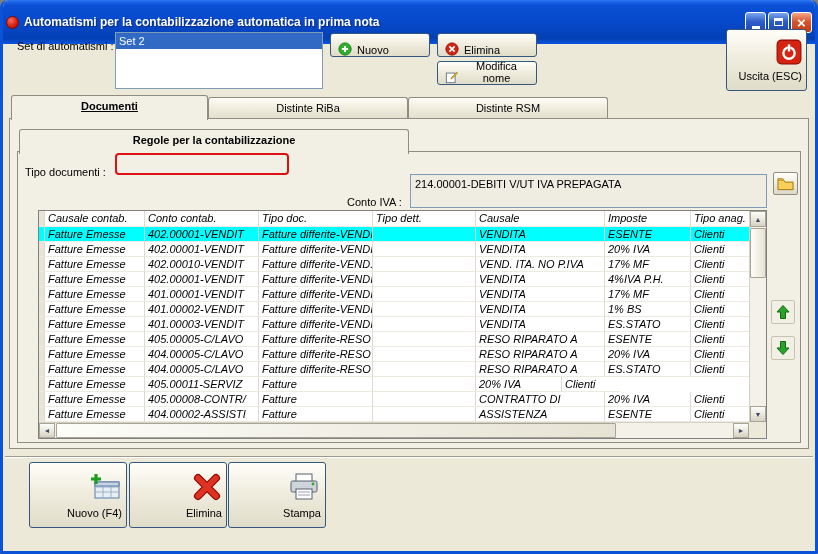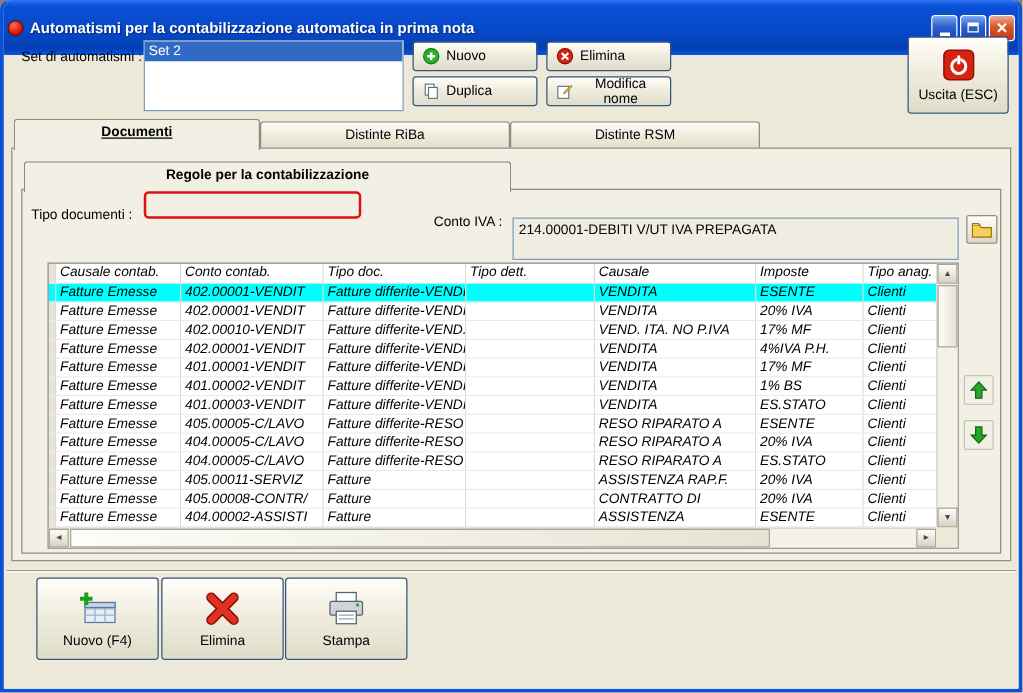--- a/index.html
+++ b/index.html
@@ -31,21 +31,21 @@
     display:flex; align-items:center; justify-content:center; cursor:pointer; }
   .tb-btn.blue { background:linear-gradient(180deg,#7ba6f0,#2d5ec9 45%,#1b46b4); }
   .tb-btn.red  { background:linear-gradient(180deg,#f5a88c,#d6552a 45%,#c13d14); }
   .g-min { width:8px; height:3px; background:#fff; margin-top:10px; }
   .g-max { width:9px; height:8px; border:1px solid #fff; border-top:3px solid #fff; }
   .g-close { color:#fff; font-size:15px; font-weight:bold; line-height:1; }
 
   
   .lbl { position:absolute; color:#000; white-space:nowrap; }
   .btn {
-    position:absolute; display:flex; align-items:center; gap:5px; padding:0 7px;
+    position:absolute; display:flex; align-items:flex-end; gap:5px; padding:0 7px;
     background:linear-gradient(180deg,#fffef8,#f0eddf 45%,#e0dcc9);
     border:1px solid #35567d; border-radius:3px;
     font-family:"Liberation Sans",sans-serif; font-size:11px; cursor:pointer;
   }
   .btn svg { flex:none; }
   .btn-col { flex-direction:column; justify-content:center; gap:5px; padding:4px; text-align:center; }
 
   .listbox { position:absolute; background:#fff; border:1px solid #7f9db9; overflow:hidden; }
   .lb-item { height:16px; line-height:16px; padding:0 3px; white-space:nowrap; cursor:default; }
   .lb-item.selected { background:#316ac5; color:#fff; }
@@ -148,27 +148,20 @@
       </svg>
     <span>Nuovo</span>
   </button>
   <button class="btn" style="left:434px;top:33px;width:100px;height:24px">
     <svg width="14" height="14" viewBox="0 0 16 16">
         <circle cx="8" cy="8" r="7" fill="#d42311" stroke="#8c0b00"></circle>
         <path d="M5 5l6 6M11 5l-6 6" stroke="#fff" stroke-width="2"></path>
       </svg>
     <span>Elimina</span>
   </button>
-  <button class="btn" style="left:327px;top:61px;width:100px;height:24px">
-    <svg width="14" height="14" viewBox="0 0 16 16">
-        <rect x="2.5" y="1.5" width="8" height="10" fill="#fff" stroke="#5a6b84"></rect>
-        <rect x="5.5" y="4.5" width="8" height="10" fill="#fff" stroke="#5a6b84"></rect>
-      </svg>
-    <span>Duplica</span>
-  </button>
   <button class="btn" style="left:434px;top:61px;width:100px;height:24px">
     <svg width="14" height="14" viewBox="0 0 16 16">
         <rect x="1.5" y="3.5" width="10" height="11" fill="#fff" stroke="#5a6b84"></rect>
         <path d="M14.5 3.5l-6 6-1.8.8.8-1.8 6-6z" fill="#f4c431" stroke="#9a7408" stroke-width="0.8"></path>
       </svg>
     <span>Modifica nome</span>
   </button>
 
   <button class="btn btn-col" style="left:723px;top:29px;width:81px;height:62px">
     <svg width="26" height="26" viewBox="0 0 24 24">
@@ -185,21 +178,21 @@
   <div class="tab" style="left:405px;top:97px;width:200px">Distinte RSM</div>
   <div class="panel" style="left:6px;top:118px;width:800px;height:331px"></div>
 
   <div class="tab active" style="left:16px;top:129px;width:390px;z-index:3">Regole per la contabilizzazione</div>
   <div class="tab" style="left:406px;top:131px;width:382px;font-size:10px">Contabilizzazione degli incassi sulla vendita al banco</div>
   <div class="panel inner" style="left:14px;top:151px;width:784px;height:292px"></div>
 
   <span class="lbl" style="left:22px;top:166px;z-index:5">Tipo documenti :</span>
   <div class="annotation" style="left:112px;top:153px;width:174px;height:22px"></div>
 
-  <span class="lbl" style="left:344px;top:172px;z-index:5">Conto IVA :</span>
+  <span class="lbl" style="left:344px;top:196px;z-index:5">Conto IVA :</span>
   <div class="field" style="left:407px;top:174px;width:357px;height:34px;z-index:5">214.00001-DEBITI V/UT IVA PREPAGATA</div>
   <div class="icon-btn" style="left:770px;top:172px;width:25px;height:23px;z-index:5">
     <svg width="17" height="14" viewBox="0 0 18 14">
       <path d="M1 3h6l1.5 2H17v8H1z" fill="#f7cf5a" stroke="#9a7408"></path>
       <path d="M1 3V1.5h5L7.5 3" fill="#f7cf5a" stroke="#9a7408"></path>
     </svg>
   </div>
 
   <div class="grid">
     <div class="grid-inner">
@@ -313,21 +306,20 @@
             <div class="tcell c4">RESO RIPARATO A</div>
             <div class="tcell c5">ES.STATO</div>
             <div class="tcell c6">Clienti</div>
           </div>
           <div class="trow">
             <div class="tcell marker"></div>
             <div class="tcell c0">Fatture Emesse</div>
             <div class="tcell c1">405.00011-SERVIZ</div>
             <div class="tcell c2">Fatture</div>
             <div class="tcell c3"></div>
-            <div class="tcell c4">ASSISTENZA RAP.F.</div>
             <div class="tcell c5">20% IVA</div>
             <div class="tcell c6">Clienti</div>
           </div>
           <div class="trow">
             <div class="tcell marker"></div>
             <div class="tcell c0">Fatture Emesse</div>
             <div class="tcell c1">405.00008-CONTR/</div>
             <div class="tcell c2">Fatture</div>
             <div class="tcell c3"></div>
             <div class="tcell c4">CONTRATTO DI</div>

